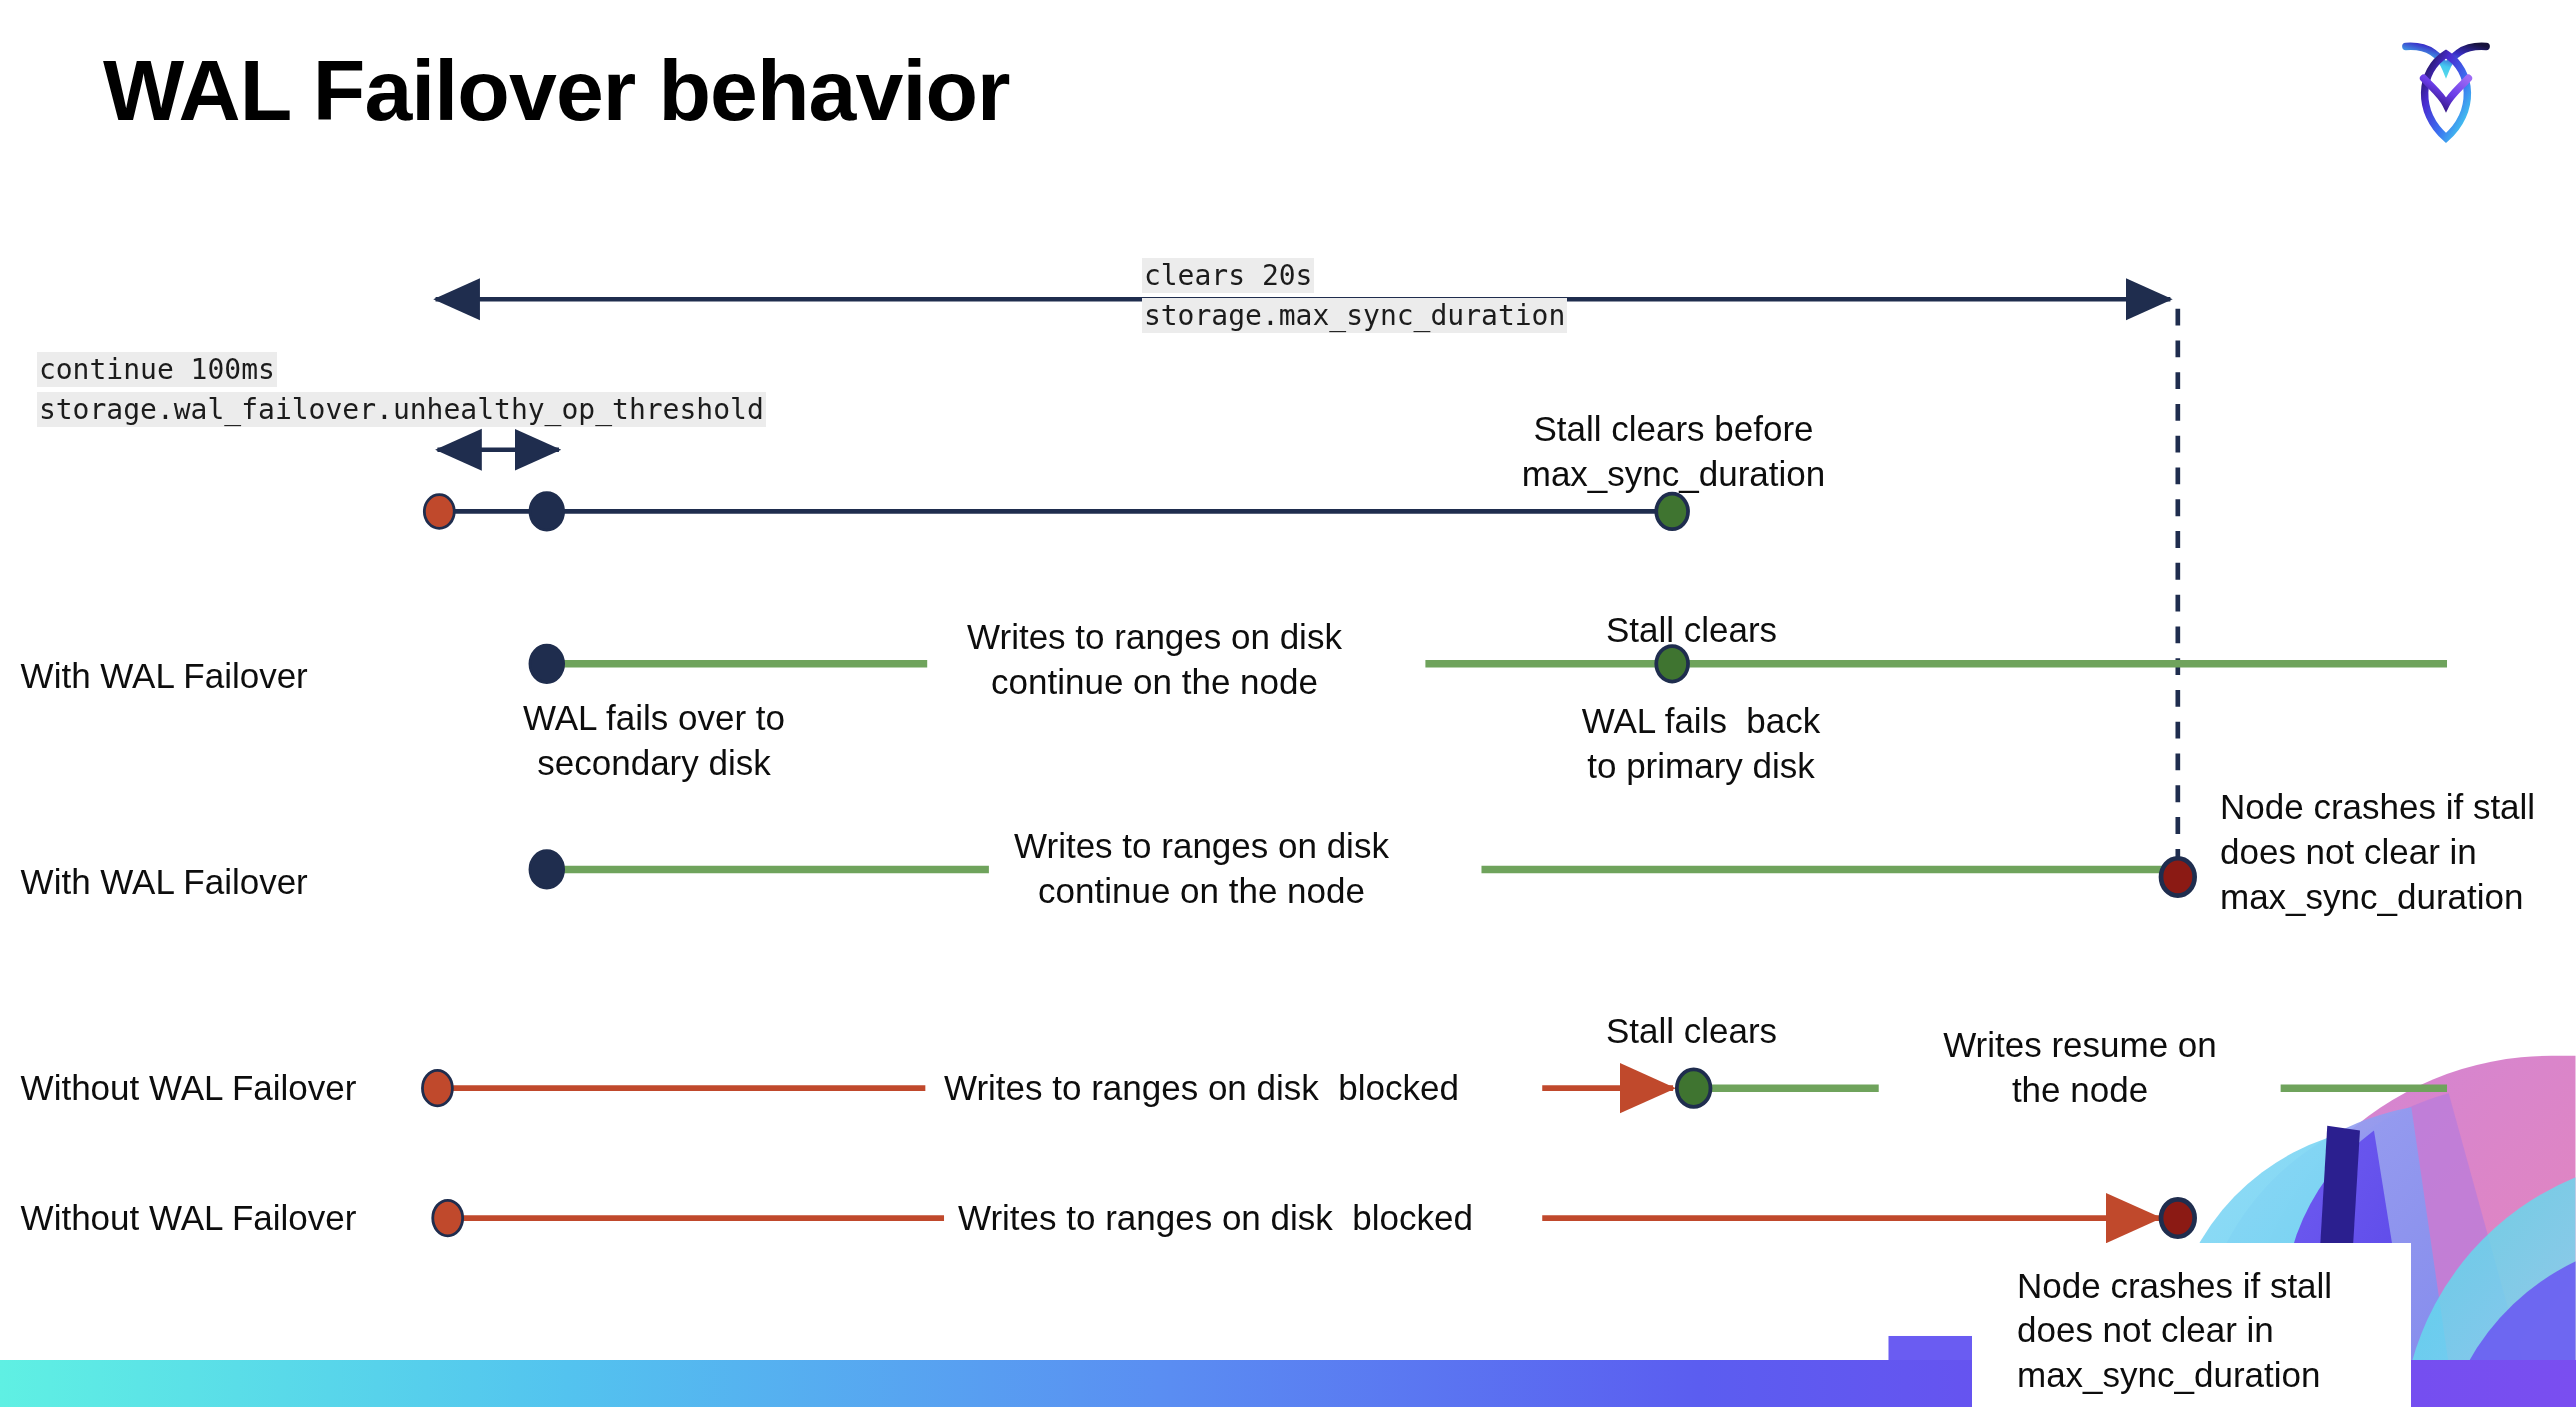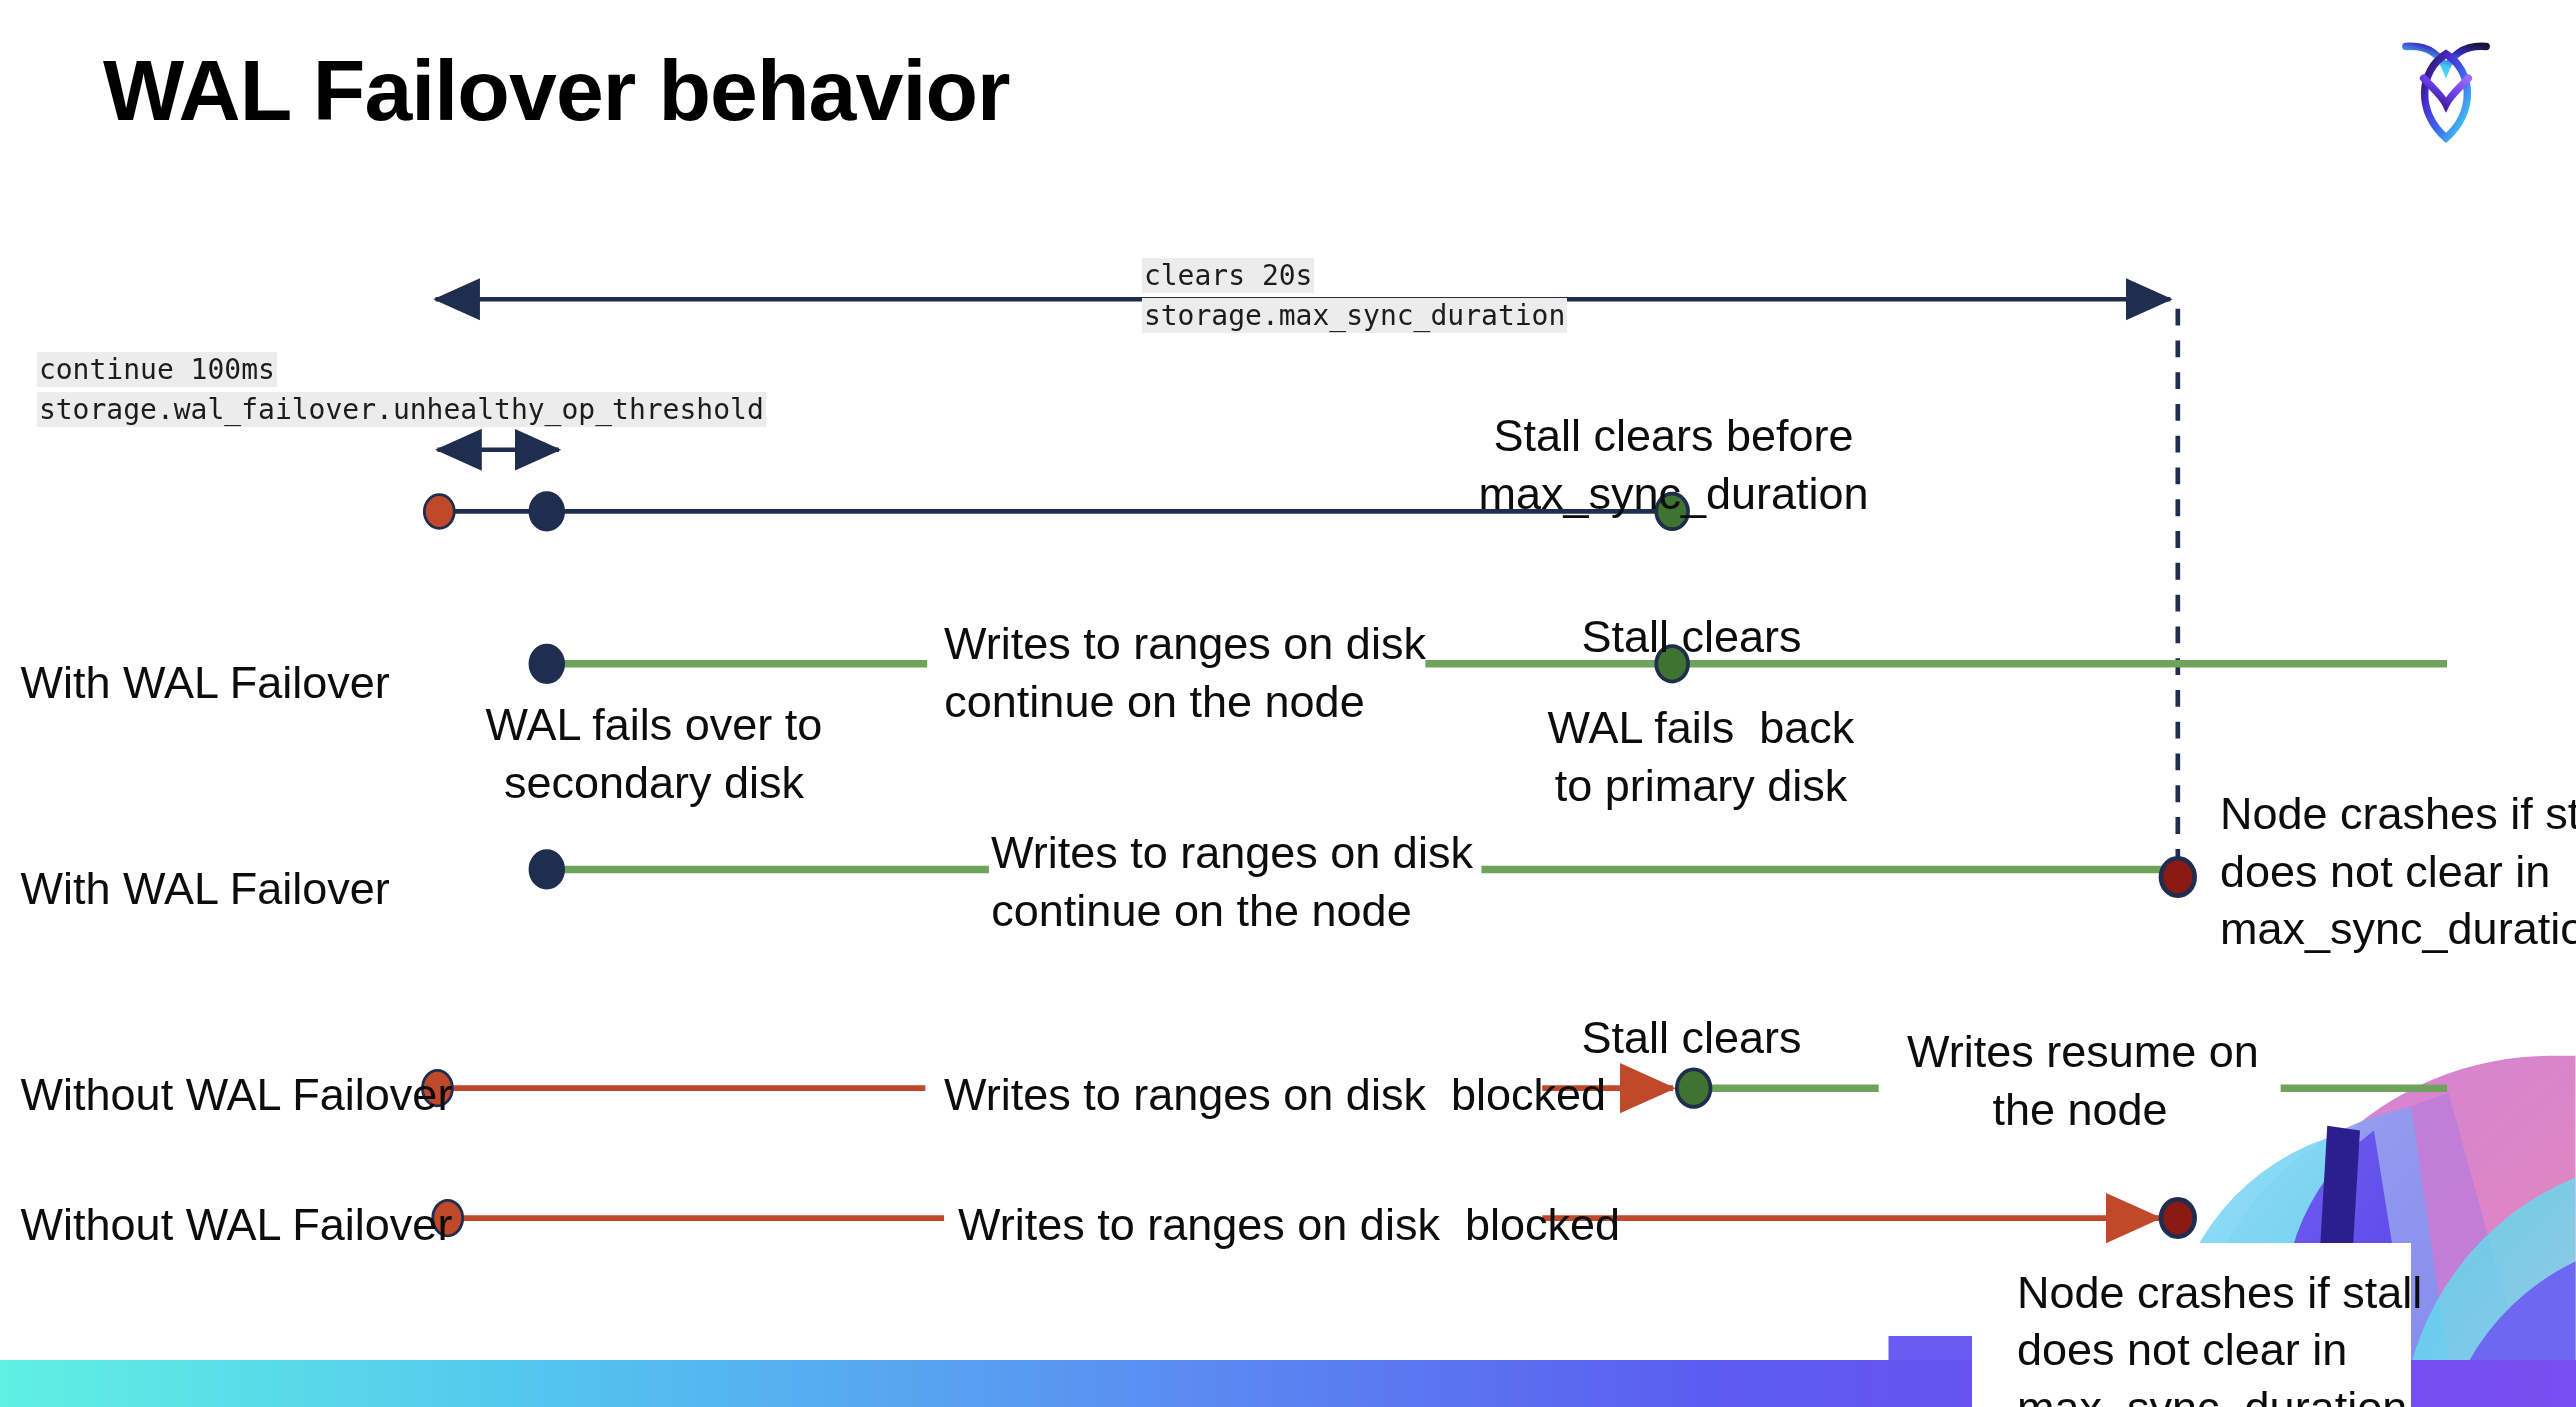--- a/index.html
+++ b/index.html
@@ -76,21 +76,21 @@
   }
   .code-chip span {
     background: #ececec;
     padding: 0.9px 1.9px;
   }
 
   
   .lbl {
     position: absolute;
     font-family: "Liberation Sans", sans-serif;
-    font-size: 45px;
+    font-size: 35px;
     line-height: 1.28;
     color: #0d0d0d;
     white-space: pre;
   }
   .lbl.center { text-align: center; }
   .lbl.right { text-align: right; }
 
   
   #vec {
     position: absolute;

